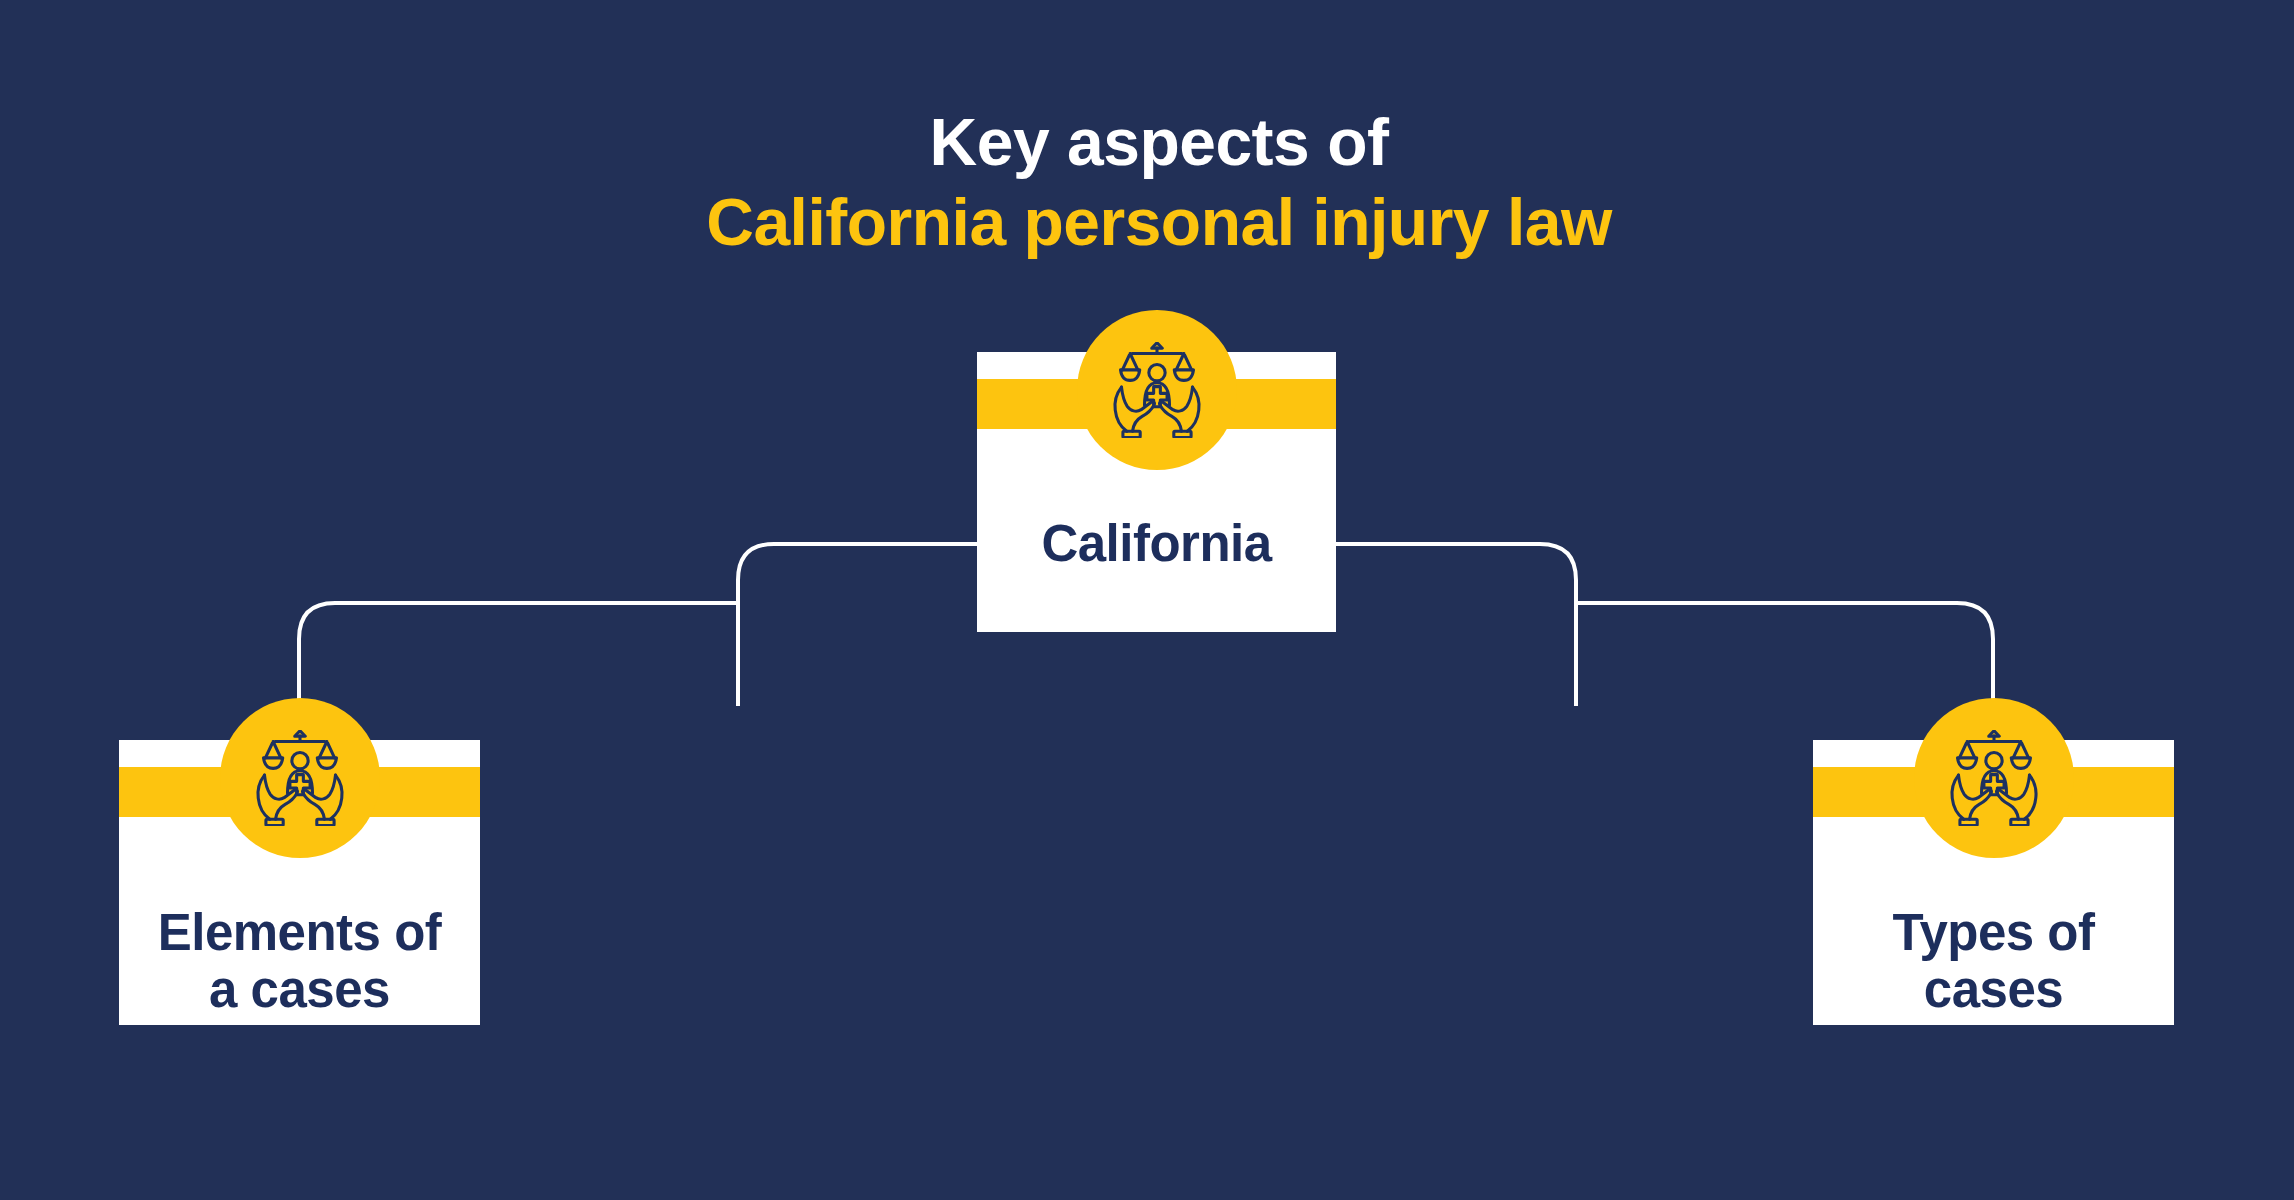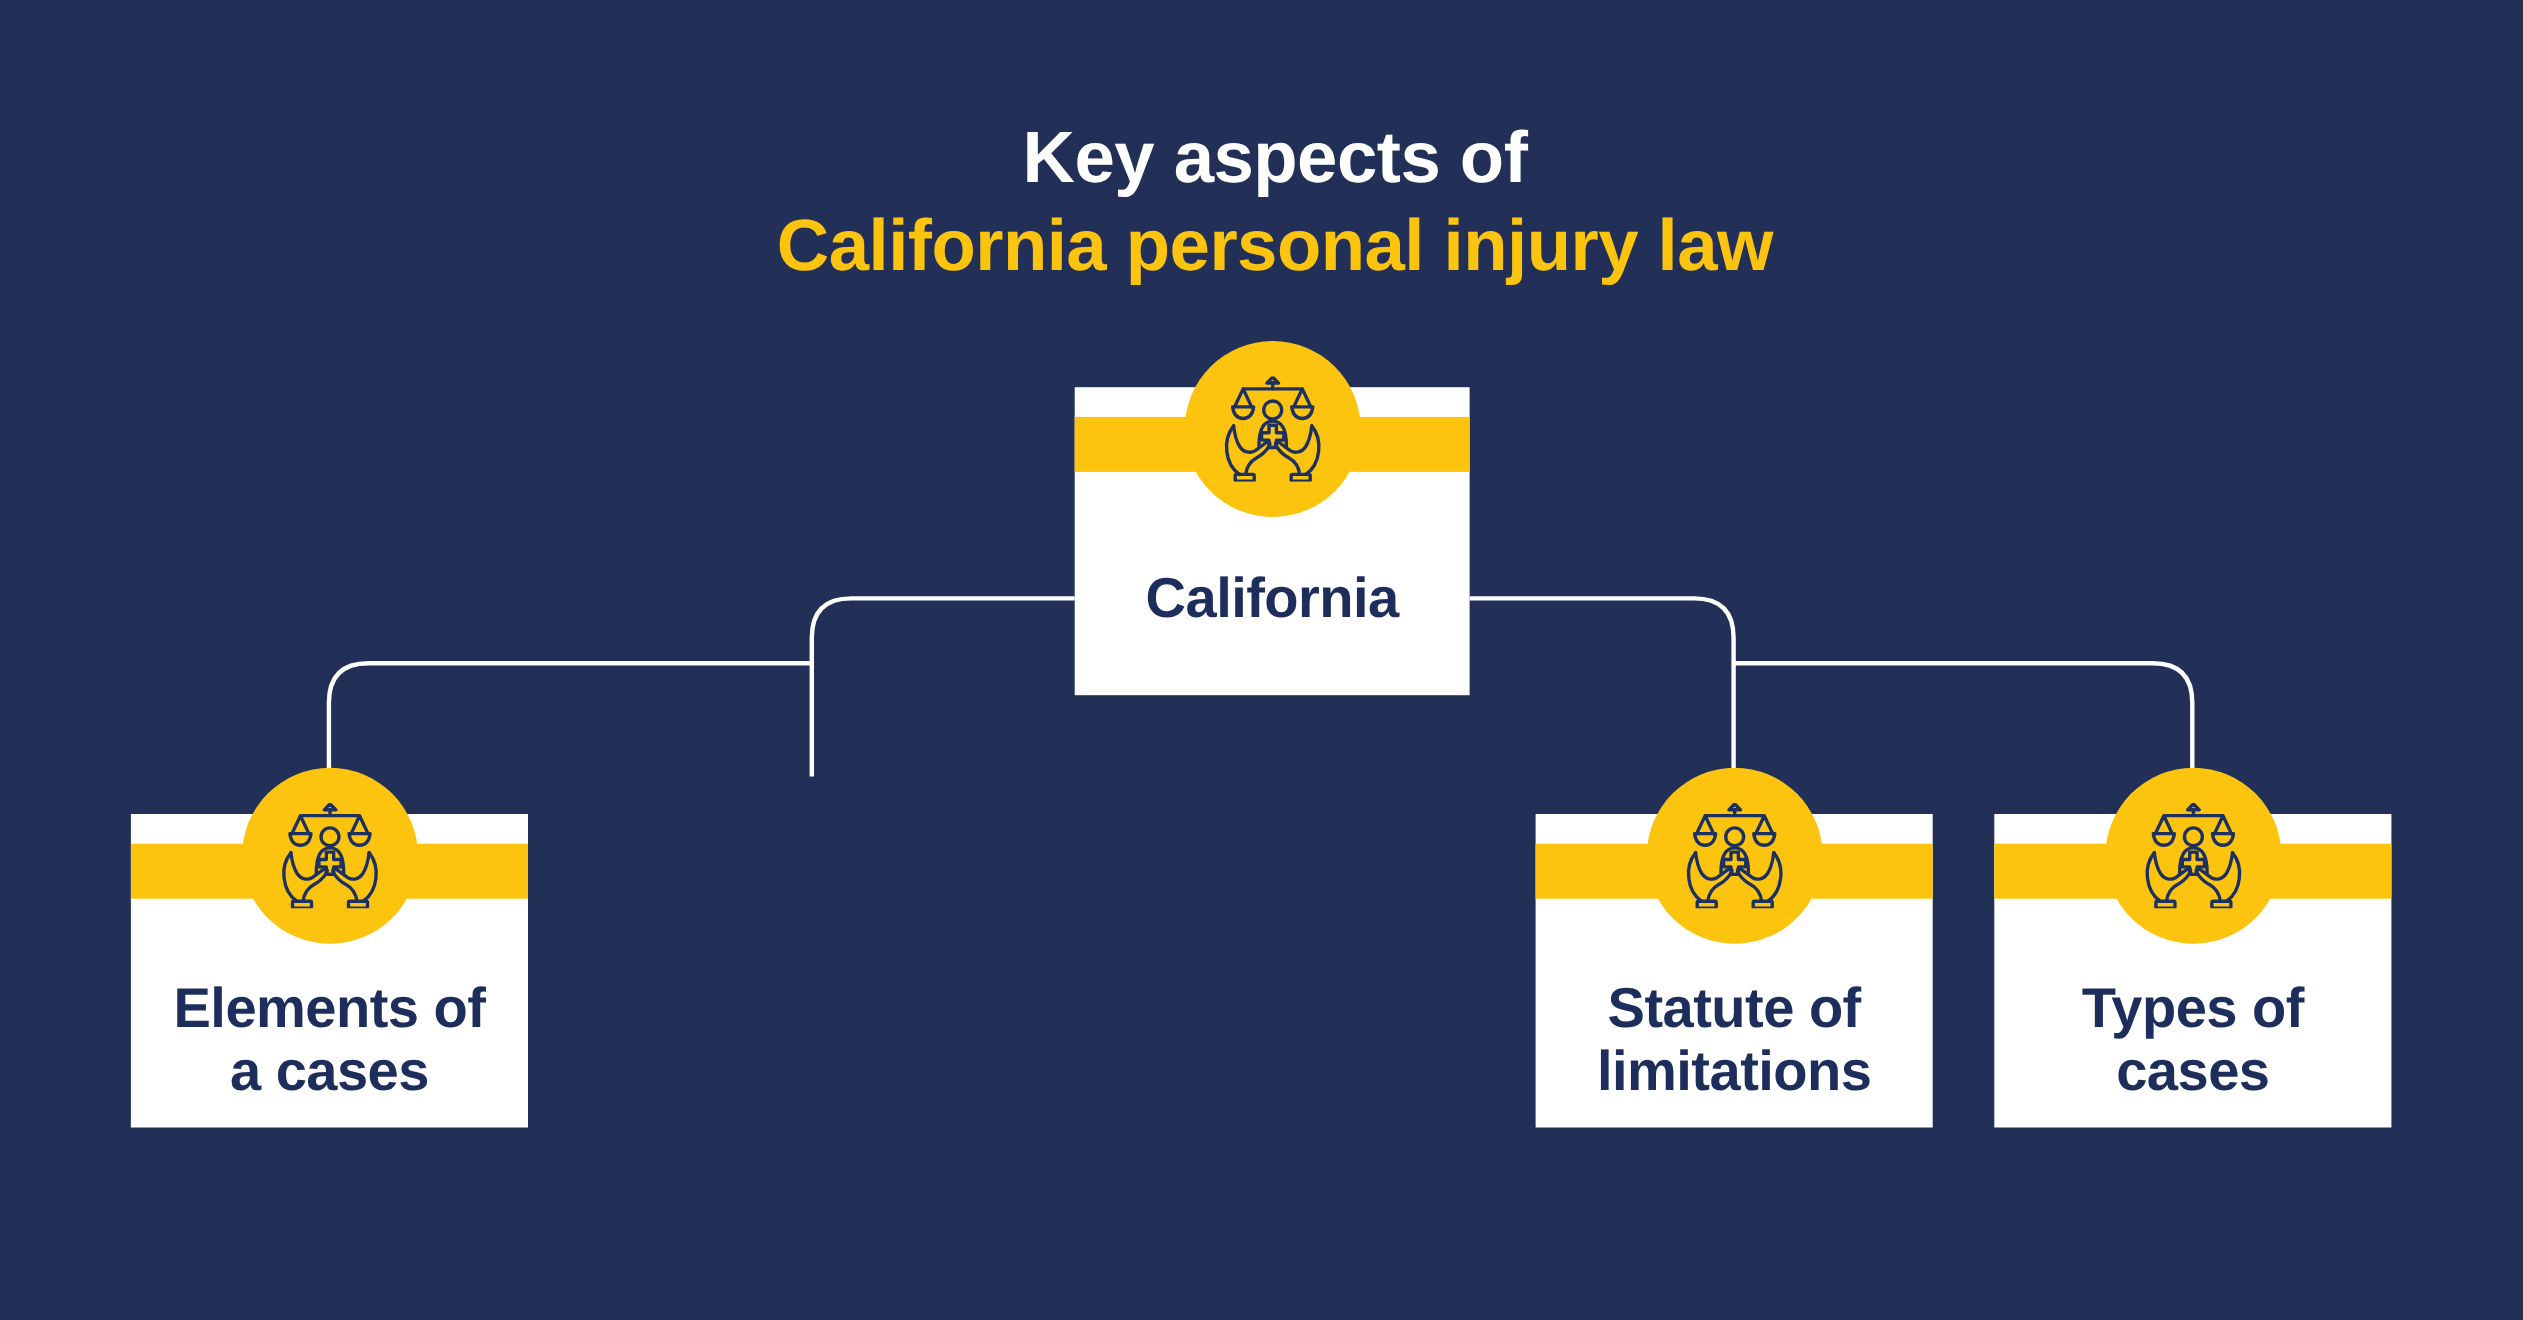--- a/index.html
+++ b/index.html
@@ -38,21 +38,21 @@
   }
   .icon{width:96px; height:96px; display:block;}
   #icon-justice g{stroke:var(--icon-stroke);}
   #icon-justice .cross{fill:var(--yellow);}
   .label{
     position:absolute; left:0; width:100%; text-align:center;
     color:var(--text-navy); font-weight:700; font-size:51px; line-height:57px;
     letter-spacing:-0.5px;
   }
   .card.root .label{top:163px;}
-  .card.child .label{top:148px;}
+  .card.child .label{top:164px;}
   .defs-holder{position:absolute; width:0; height:0; overflow:hidden;}
 </style>
 </head>
 <body>
 
 <div class="canvas">
 
   <svg class="defs-holder" aria-hidden="true">
     <symbol id="icon-justice" viewBox="0 0 100 100">
       <g fill="none" stroke-width="3.2" stroke-linecap="round" stroke-linejoin="round">
@@ -105,32 +105,20 @@
           <use href="#icon-justice"></use>
         </svg>
     </div>
     <div class="label">
       <span>Elements of</span><br>
       <span>a cases</span>
     </div>
   </section>
 
 
-  <section class="card child" style="left:1396px">
-    <div class="stripe"></div>
-    <div class="badge">
-      <svg class="icon">
-          <use href="#icon-justice"></use>
-        </svg>
-    </div>
-    <div class="label">
-      <span>Statute of</span><br>
-      <span>limitations</span>
-    </div>
-  </section>
 
   <section class="card child" style="left:1813px">
     <div class="stripe"></div>
     <div class="badge">
       <svg class="icon">
           <use href="#icon-justice"></use>
         </svg>
     </div>
     <div class="label">
       <span>Types of</span><br>

